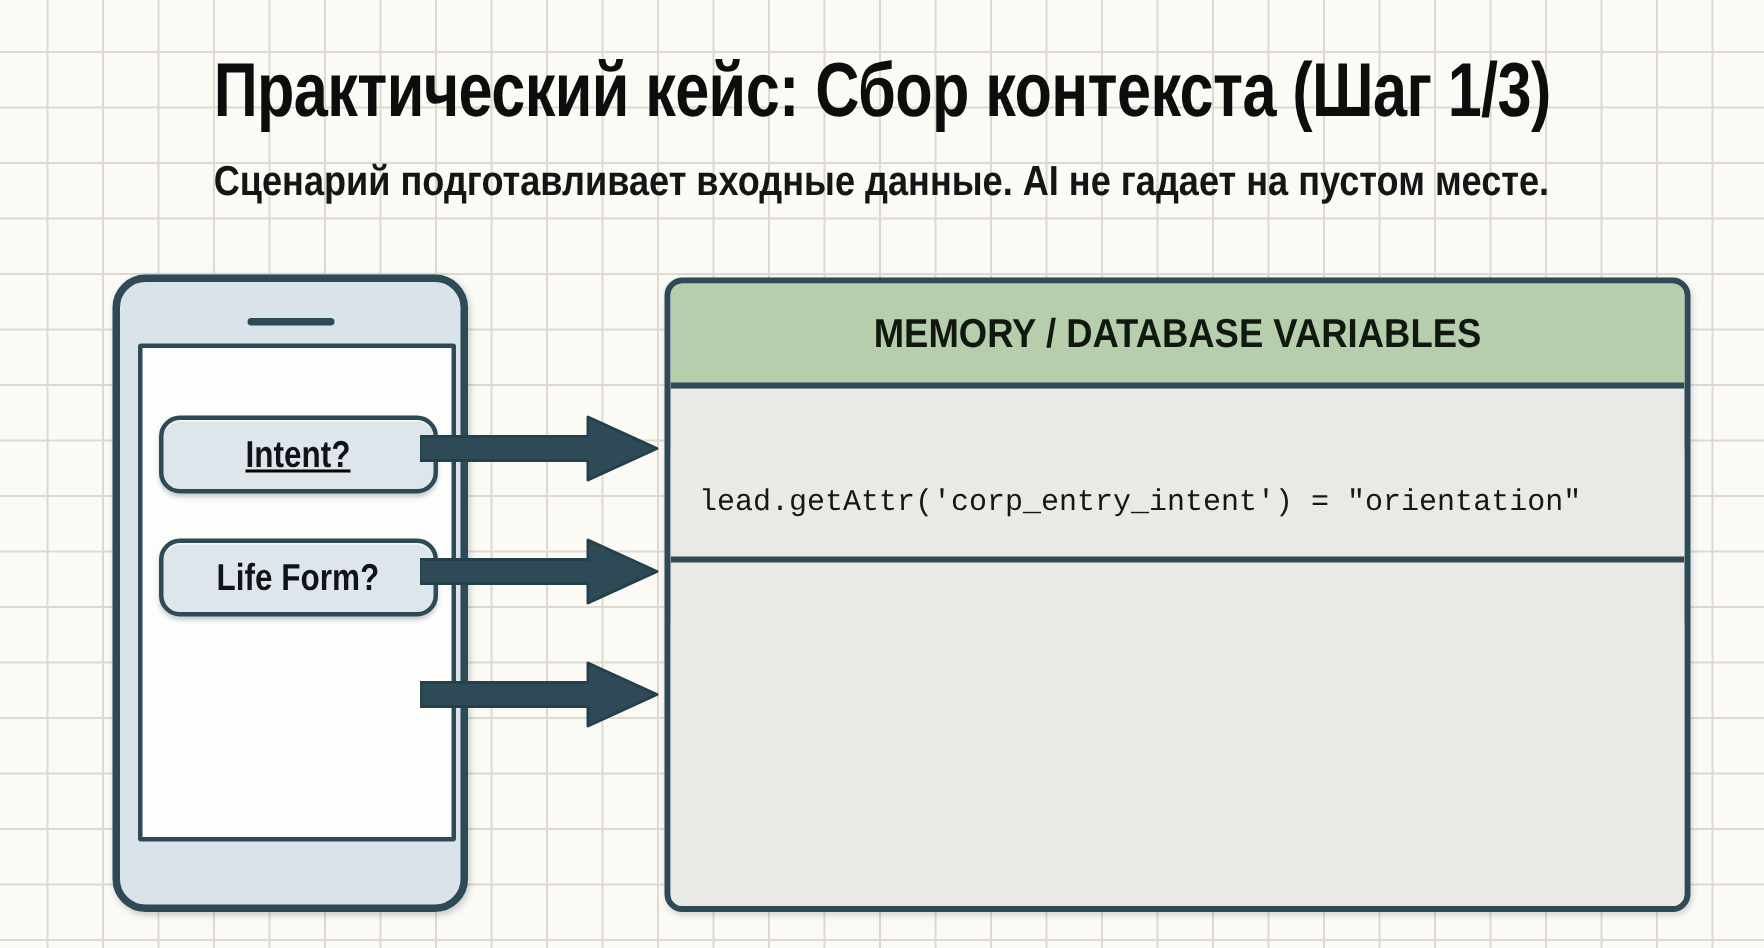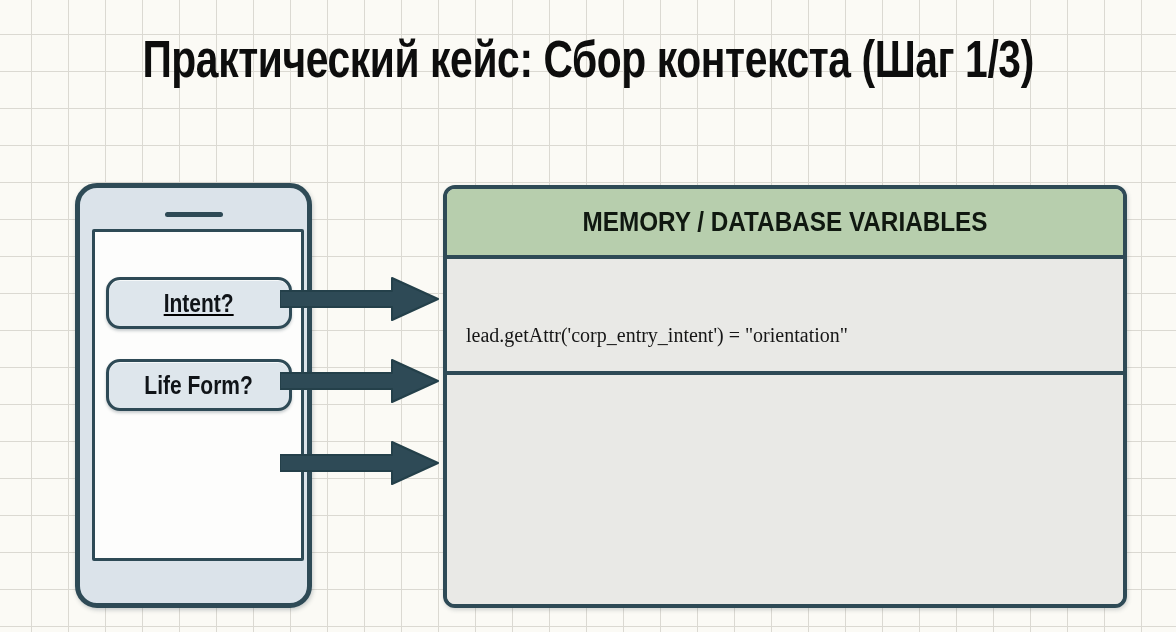--- a/index.html
+++ b/index.html
@@ -155,36 +155,39 @@
     border-bottom: 4px solid var(--accent-dark, #2d4750);
     display: flex;
     align-items: center;
     padding-left: 19px;
     white-space: nowrap;
   }
   .var-row.r1 { flex: 0 0 76px; }
   .var-row.r2 { flex: 0 0 76px; }
   .var-row.r3 { flex: 0 0 82px; }
   .var-row code {
-    font-family: Liberation Serif, serif;
+    font-family: Liberation Mono, monospace;
     font-size: 20px;
     color: #161616;
   }
   .var-footer {
     flex: 1 1 auto;
     background: var(--row-bg, #e9e9e6);
   }
 </style>
 </head>
 <body>
 
 <div class="canvas">
 
   <div class="title-wrap">
     <h1><span>Практический кейс: Сбор контекста (Шаг 1/3)</span></h1>
+  </div>
+  <div class="subtitle-wrap">
+    <p><span>Сценарий подготавливает входные данные. AI не гадает на пустом месте.</span></p>
   </div>
 
   <div class="phone">
     <div class="phone-speaker"></div>
     <div class="phone-screen">
       <div class="phone-btn b1">
         <span class="lbl">Intent?</span>
       </div>
       <div class="phone-btn b2">
         <span class="lbl">Life Form?</span>

